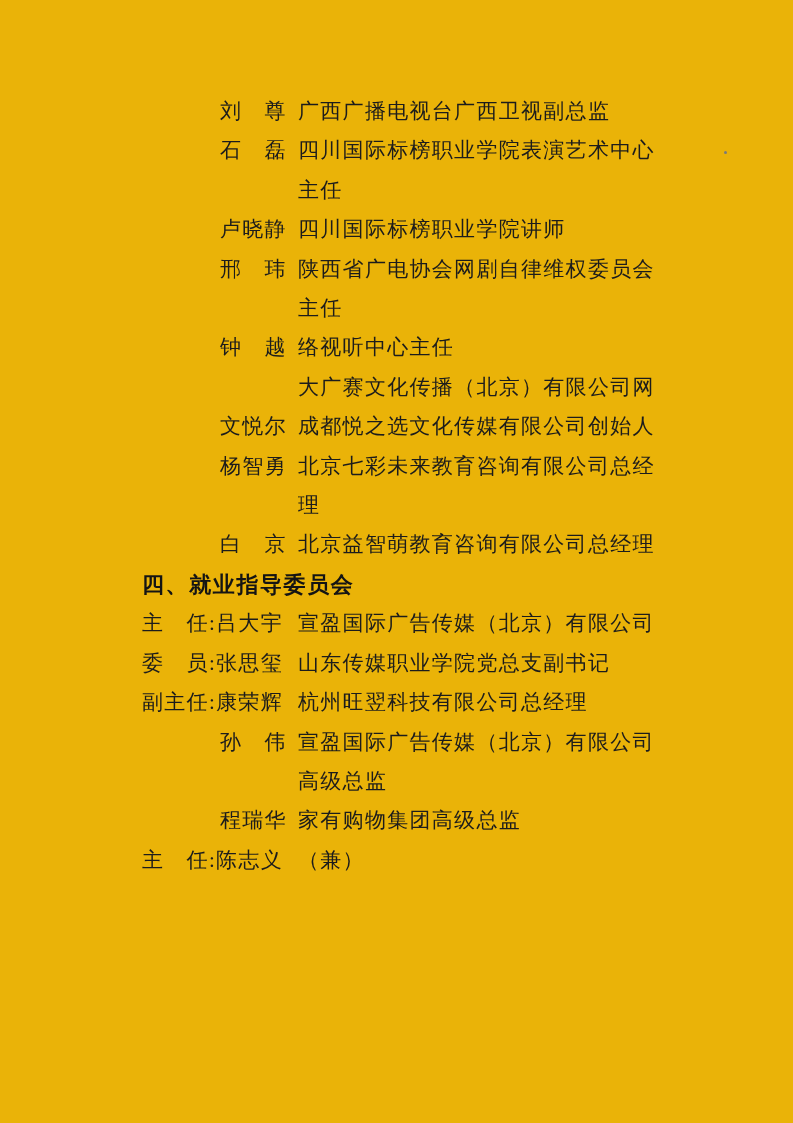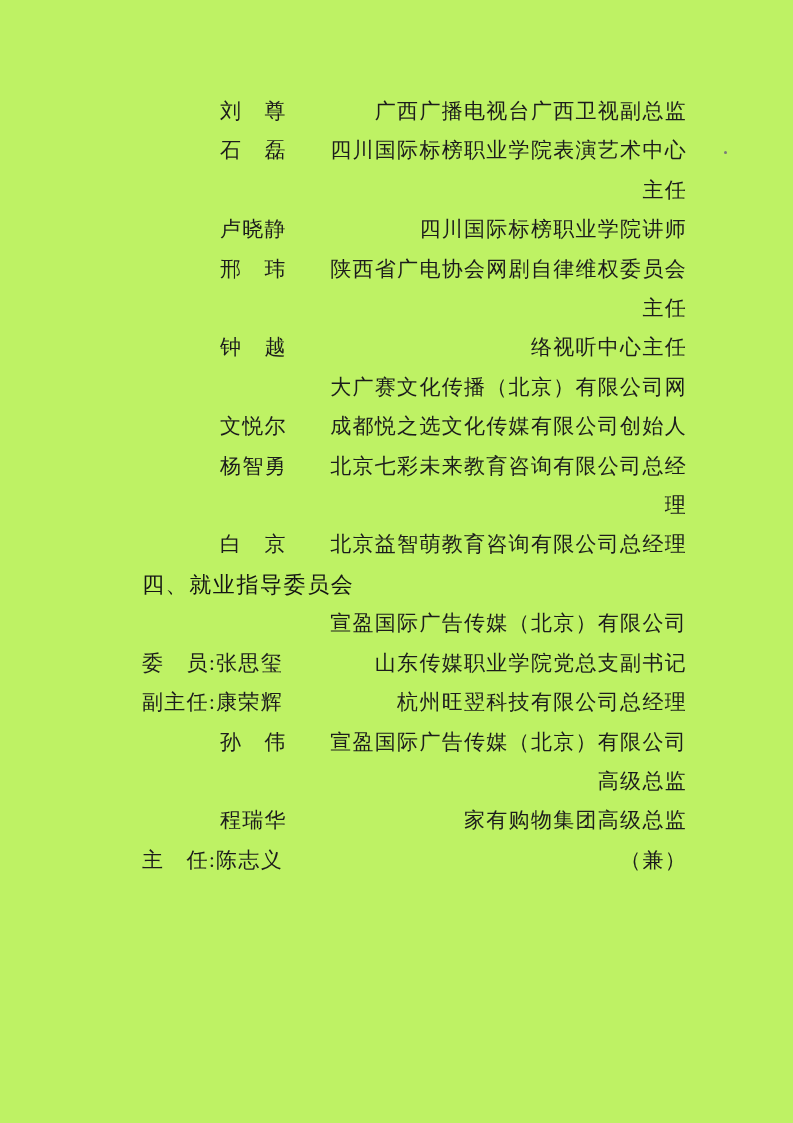--- a/index.html
+++ b/index.html
@@ -5,21 +5,21 @@
   html, body {
     margin: 0;
     padding: 0;
     background: #e8e8e8;
   }
   .page {
     position: relative;
     width: 793px;
     height: 1123px;
     margin: 0 auto;
-    background: #bef264;
+    background: #eab308;
     overflow: hidden;
     font-family: "Liberation Serif", "DejaVu Serif", serif;
     color: #1c1c1c;
   }
   .content {
     position: absolute;
     left: 142px;
     top: 92px;
     width: 545px;
     font-size: 21px;
@@ -38,24 +38,23 @@
   .who.member {
     padding-left: 78px;
   }
   .desc {
     flex: 1 1 auto;
     min-width: 0;
   }
   .desc .line {
     display: block;
     white-space: pre;
-    text-align: right;
   }
   .heading {
-    font-weight: normal;
+    font-weight: bold;
     font-size: 22px;
     letter-spacing: 1.6px;
     color: #141414;
   }
   .speck {
     position: absolute;
     left: 724px;
     top: 151px;
     width: 3px;
     height: 3px;
@@ -125,20 +124,21 @@
     <div class="entry">
       <div class="who member"><span>白　京</span></div>
       <div class="desc">
         <span class="line">北京益智萌教育咨询有限公司总经理</span>
       </div>
     </div>
 
     <div class="heading">四、就业指导委员会</div>
 
     <div class="entry">
+      <div class="who"><span>主　任:</span><span>吕大宇</span></div>
       <div class="desc">
         <span class="line">宣盈国际广告传媒（北京）有限公司</span>
       </div>
     </div>
 
     <div class="entry">
       <div class="who"><span>委　员:</span><span>张思玺</span></div>
       <div class="desc">
         <span class="line">山东传媒职业学院党总支副书记</span>
       </div>

